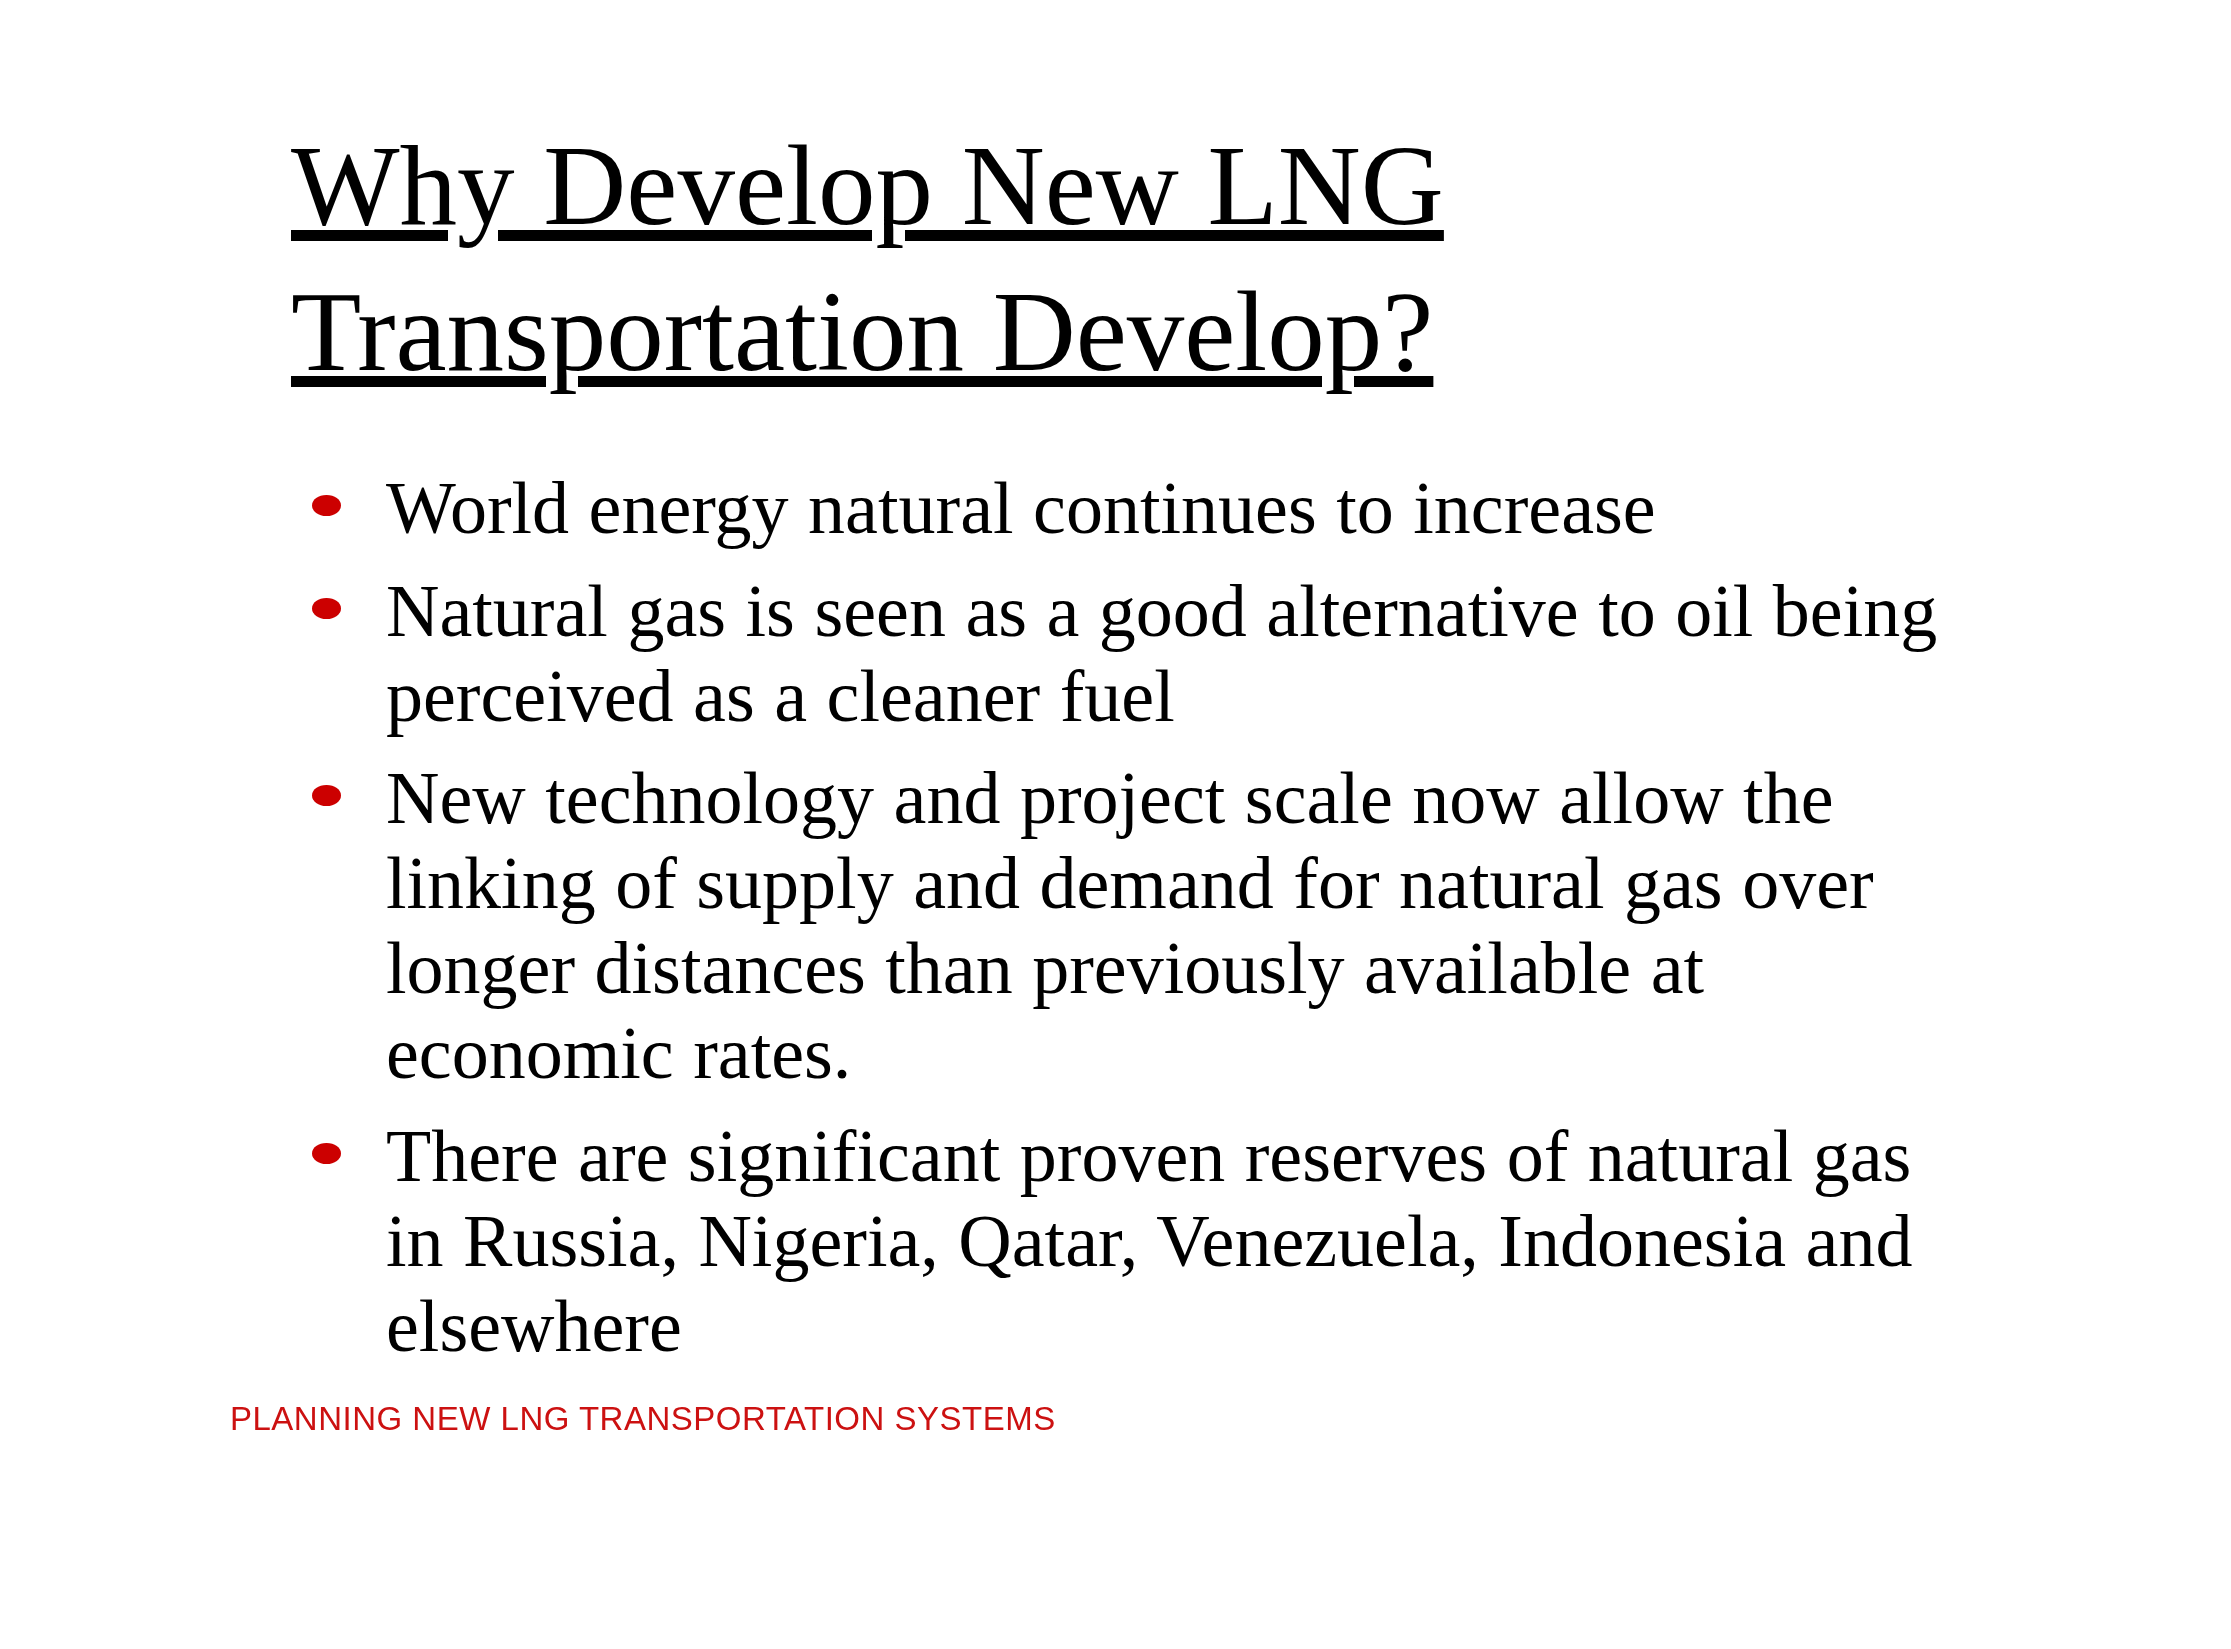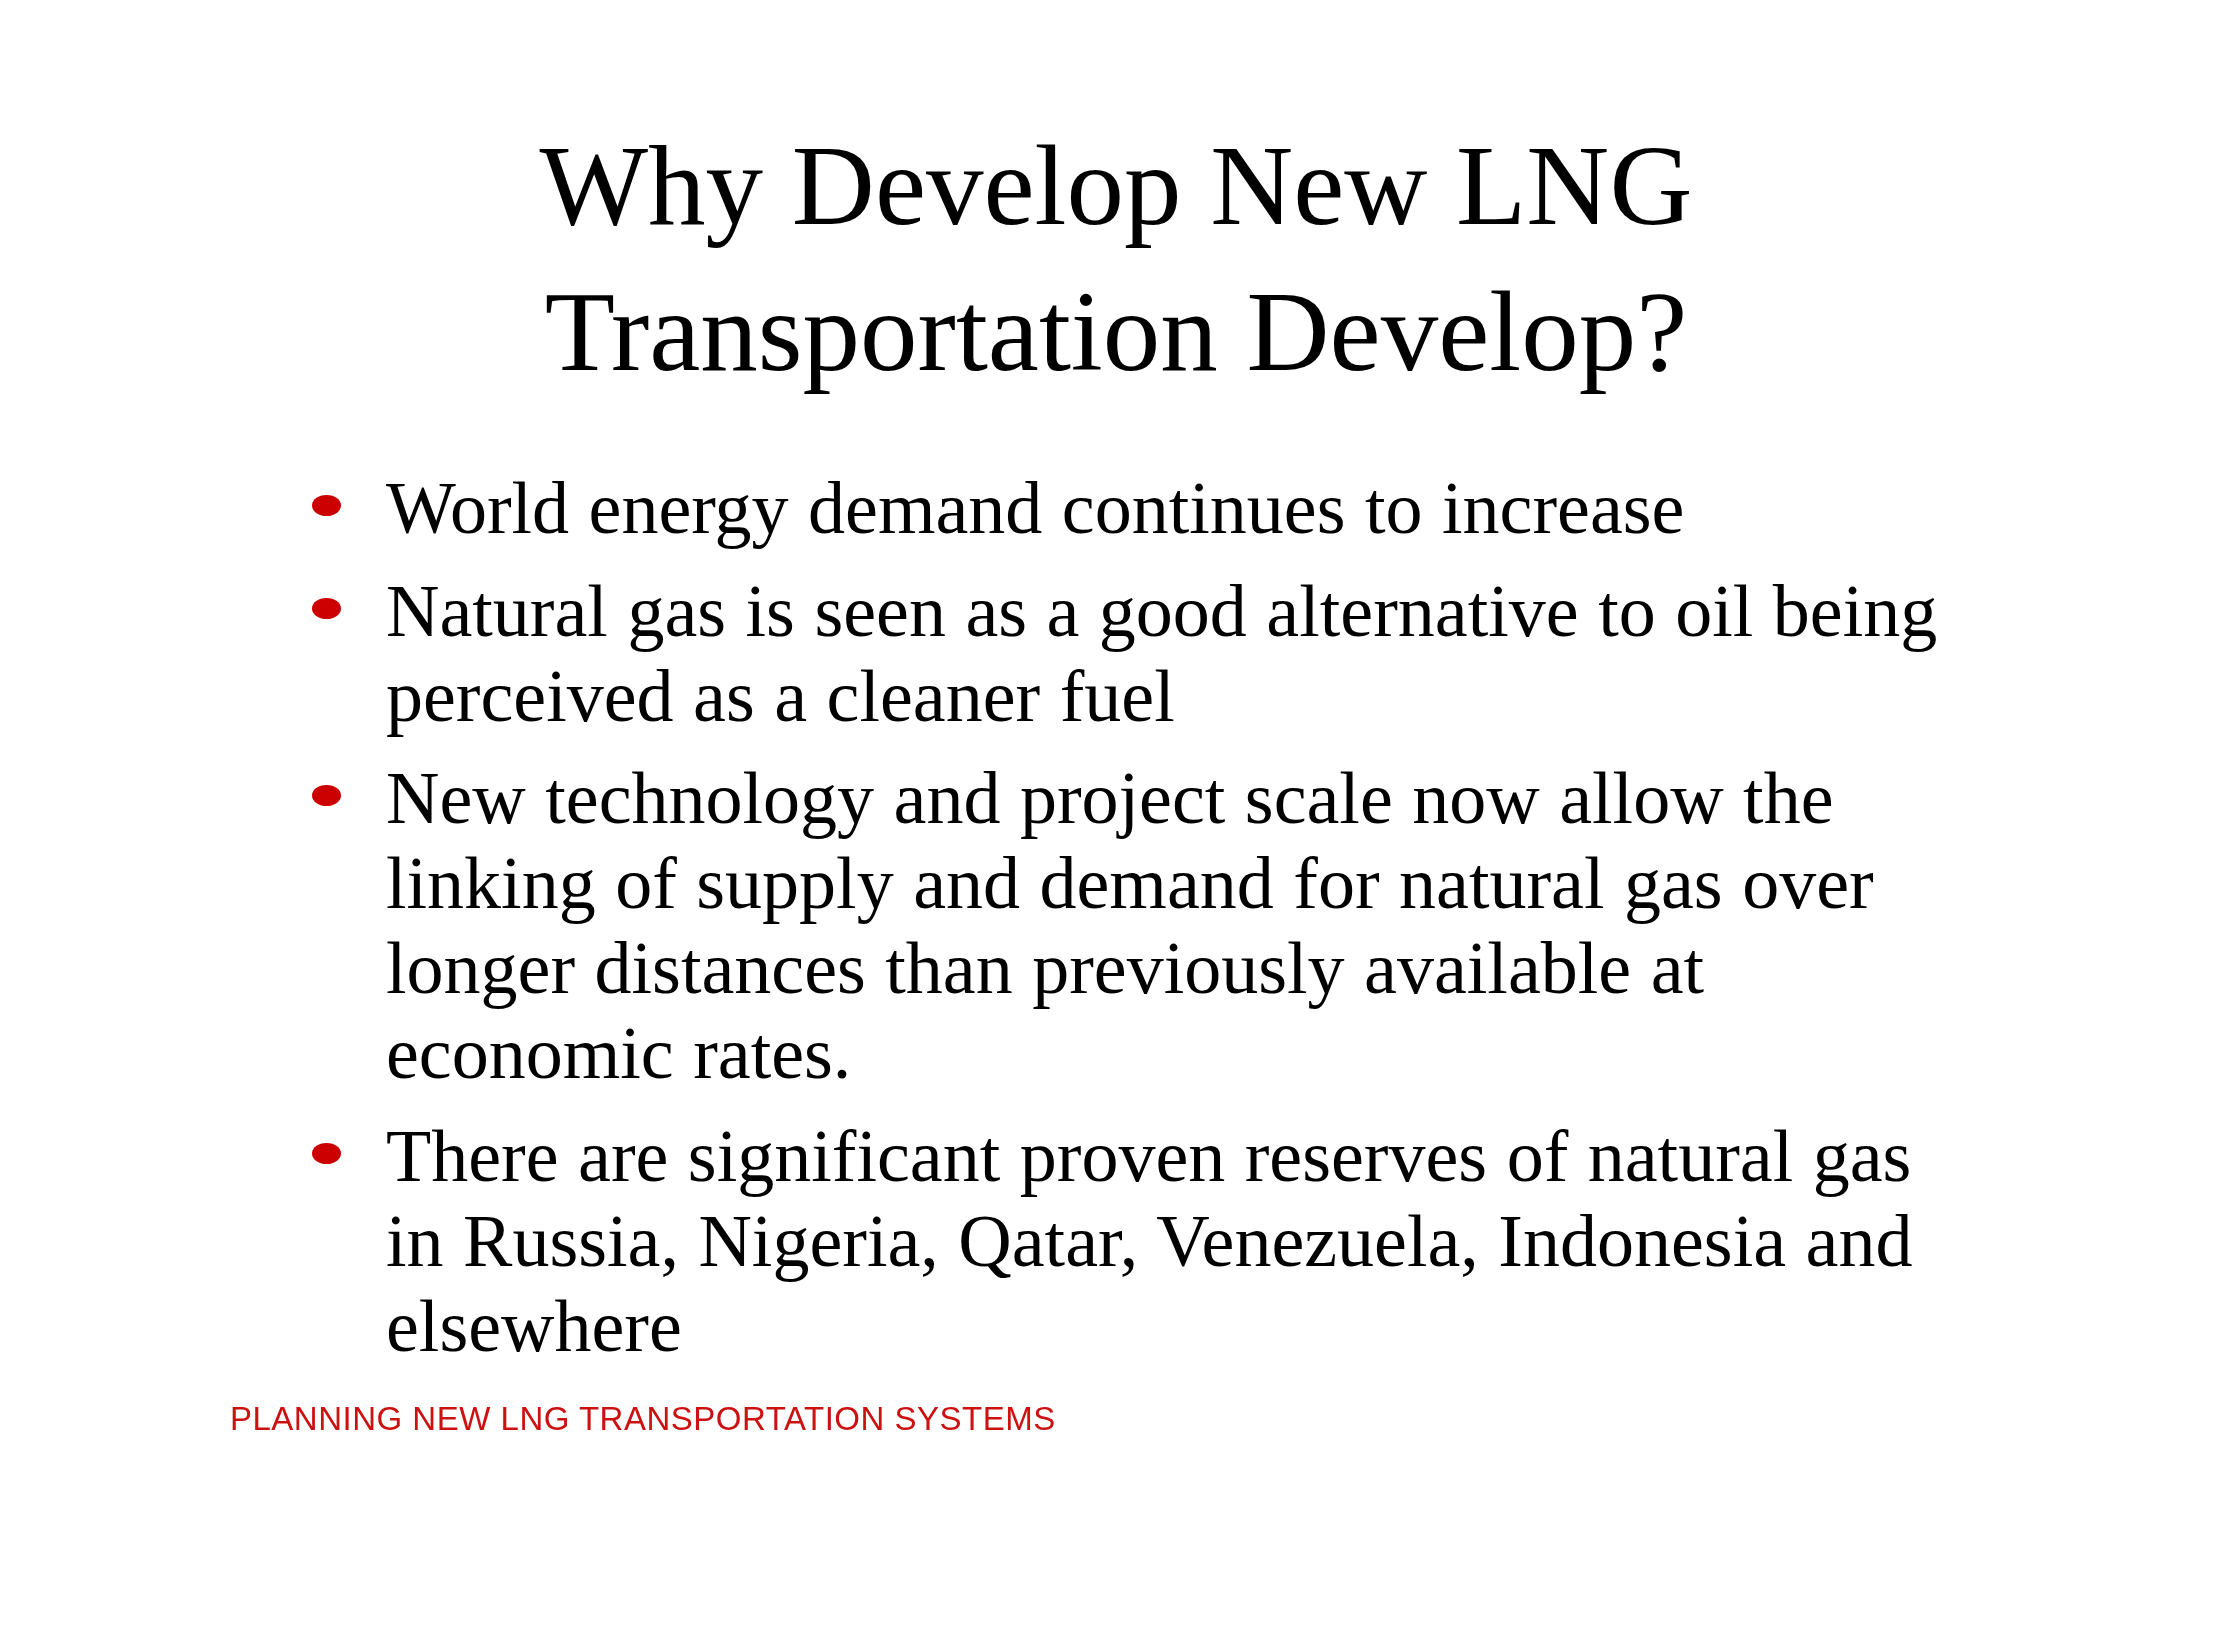--- a/index.html
+++ b/index.html
@@ -16,21 +16,21 @@
     overflow: hidden;
     font-family: "Liberation Serif", "DejaVu Serif", serif;
   }
 
   
   #title-block {
     position: absolute;
     left: 291px;
     top: 128px;
     width: 1650px;
-    text-align: center;
+    text-decoration: underline;
   }
 
   .title-line {
     display: block;
     font-family: "Liberation Serif", "DejaVu Serif", serif;
     font-size: 115px;
     line-height: 115px;
     font-weight: normal;
     color: #000000;
     white-space: nowrap;
@@ -100,21 +100,21 @@
 
   <div id="title-block">
     <span class="title-line">Why Develop New LNG</span>
     <span class="title-line">Transportation Develop?</span>
   </div>
 
   <div id="body-block">
 
     <div class="bullet-row">
       <span class="bullet-marker"></span>
-      <span class="bullet-text">World energy demand continues to increase</span>
+      <span class="bullet-text">World energy natural continues to increase</span>
     </div>
 
     <div class="bullet-row">
       <span class="bullet-marker"></span>
       <span class="bullet-text">Natural gas is seen as a good alternative to oil being perceived as a cleaner fuel</span>
     </div>
 
     <div class="bullet-row">
       <span class="bullet-marker"></span>
       <span class="bullet-text">New technology and project scale now allow the linking of supply and demand for natural gas over longer distances than previously available at economic rates.</span>

